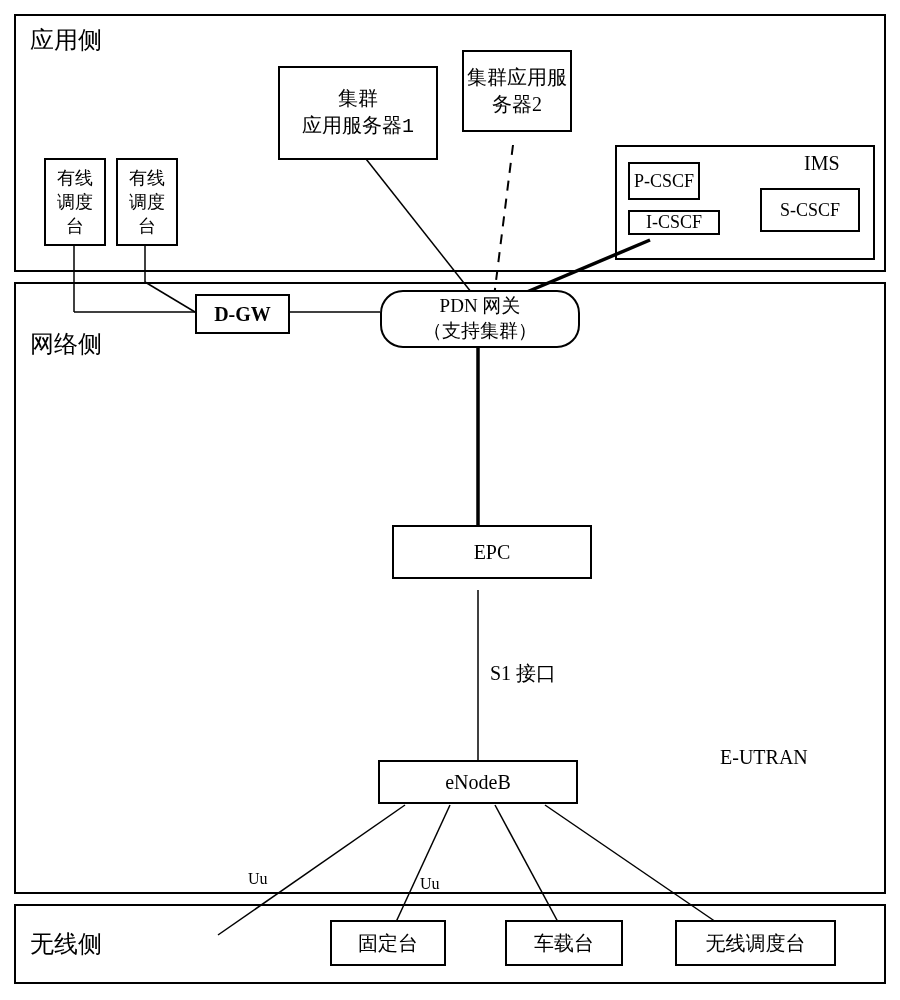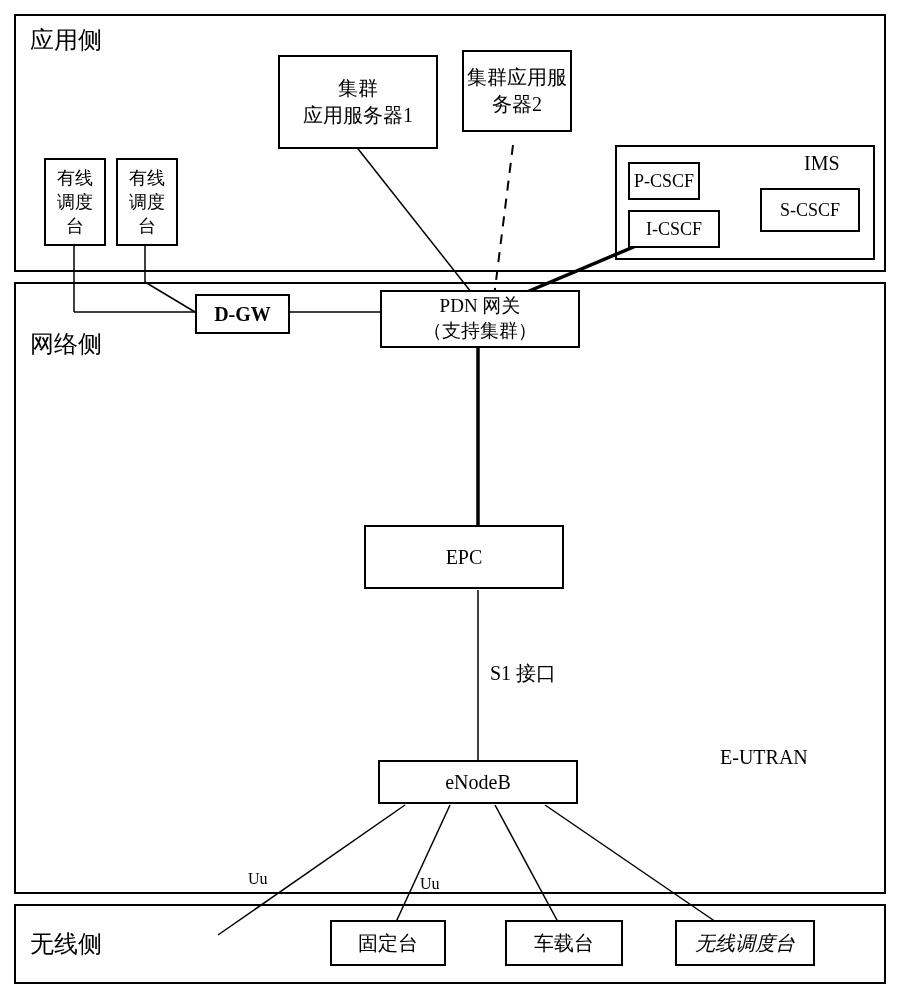--- a/index.html
+++ b/index.html
@@ -99,39 +99,39 @@
   <div class="region" style="left:14px; top:904px; width:872px; height:80px;"></div>
   <div class="region-label" style="left:30px; top:928px;">无线侧</div>
 
   <div class="box small" style="left:44px; top:158px; width:62px; height:88px; white-space:pre;">有线
 调度
 台</div>
   <div class="box small" style="left:116px; top:158px; width:62px; height:88px; white-space:pre;">有线
 调度
 台</div>
 
-  <div class="box" style="left:278px; top:55px; width:160px; height:94px; white-space:pre;">集群
+  <div class="box" style="left:278px; top:66px; width:160px; height:94px; white-space:pre;font-family:Liberation Mono, monospace;">集群
 应用服务器1</div>
   <div class="box" style="left:462px; top:50px; width:110px; height:82px; white-space:pre;">集群应用服
 务器2</div>
 
   <div class="region" style="left:615px; top:145px; width:260px; height:115px;"></div>
   <div class="free-label" style="left:804px; top:152px;">IMS</div>
   <div class="box small" style="left:628px; top:162px; width:72px; height:38px;">P-CSCF</div>
-  <div class="box small" style="left:628px; top:210px; width:92px; height:38px;">I-CSCF</div>
+  <div class="box small" style="left:628px; top:210px; width:92px; height:25px;">I-CSCF</div>
   <div class="box small" style="left:760px; top:188px; width:100px; height:44px;">S-CSCF</div>
 
   <div class="box" style="left:195px; top:294px; width:95px; height:40px;font-weight:bold;">D-GW</div>
-  <div class="box" style="left:380px; top:290px; width:200px; height:58px; white-space:pre; font-size:19px; line-height:1.3;">PDN 网关
+  <div class="box" style="left:380px; top:290px; width:200px; height:58px; white-space:pre; font-size:19px; line-height:1.3;border-radius:23px;">PDN 网关
 （支持集群）</div>
-  <div class="box" style="left:364px; top:525px; width:200px; height:64px;text-align:right;">EPC</div>
+  <div class="box" style="left:392px; top:525px; width:200px; height:54px;text-align:right;">EPC</div>
   <div class="box" style="left:378px; top:760px; width:200px; height:44px;">eNodeB</div>
 
   <div class="box" style="left:330px; top:920px; width:116px; height:46px;">固定台</div>
   <div class="box" style="left:505px; top:920px; width:118px; height:46px;">车载台</div>
-  <div class="box" style="left:675px; top:920px; width:140px; height:46px;font-style:italic;">无线调度台</div>
+  <div class="box" style="left:675px; top:920px; width:161px; height:46px;">无线调度台</div>
 
   <div class="free-label" style="left:490px; top:660px;">S1 接口</div>
   <div class="free-label" style="left:720px; top:720px;margin-top:26px;">E-UTRAN</div>
   <div class="free-label tiny" style="left:248px; top:870px;">Uu</div>
   <div class="free-label tiny" style="left:420px; top:875px;">Uu</div>
 
 </div>
 
 </body></html>

